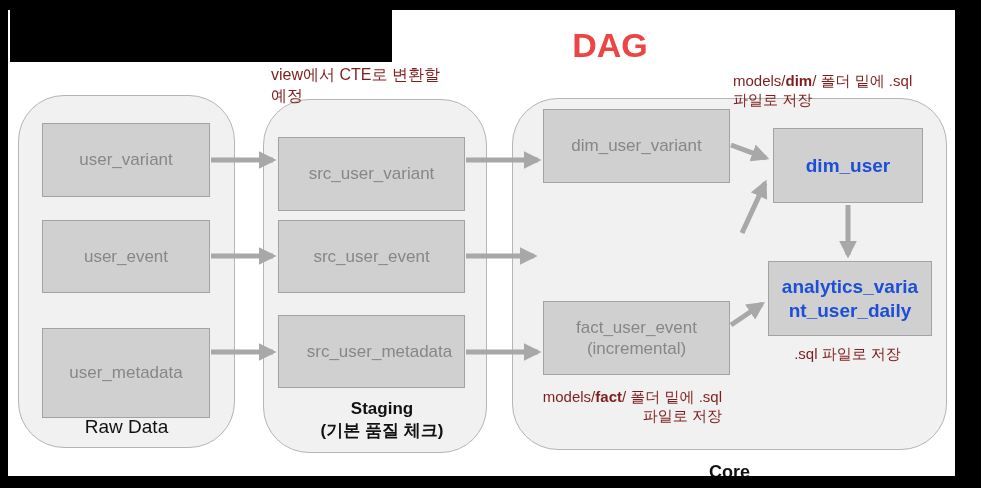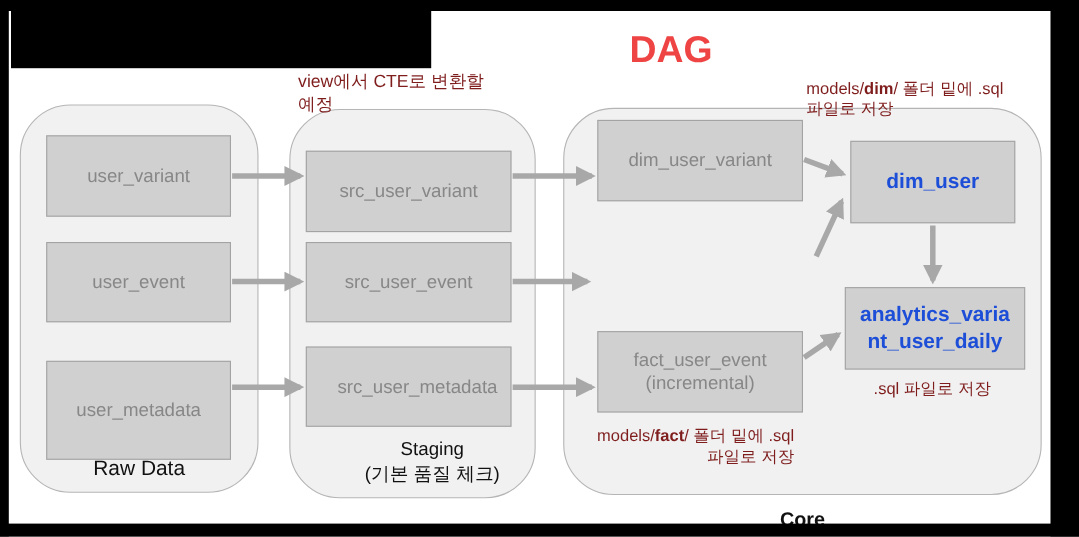--- a/index.html
+++ b/index.html
@@ -36,21 +36,21 @@
   .n-src-user-event{left:278px;top:220px;width:187px;height:73px;}
   .n-src-user-metadata{left:278px;top:315px;width:187px;height:73px;padding-left:16px;}
   .n-dim-user-variant{left:543px;top:109px;width:187px;height:74px;text-align:center;}
   .n-dim-user-metadata{left:539px;top:201px;width:198px;height:72px;}
   .n-fact-user-event{left:543px;top:301px;width:187px;height:74px;}
   .n-dim-user{left:773px;top:128px;width:150px;height:75px;}
   .n-analytics{left:768px;top:261px;width:164px;height:75px;}
   
   .group-label{position:absolute;text-align:center;color:#111;}
   .lbl-raw{left:18px;top:416px;width:217px;font-size:19px;}
-  .lbl-staging{left:281px;top:398px;width:224px;font-size:17px;line-height:22px;white-space:pre-line;}
+  .lbl-staging{left:270px;top:398px;width:224px;font-size:17px;line-height:22px;white-space:pre-line;font-weight:bold;}
   .lbl-core{left:512px;top:430px;width:435px;font-size:18px;font-weight:bold;margin-top:32px;}
   
   .note{position:absolute;color:#7f1d1d;font-size:15px;line-height:19px;}
   .note .b{font-weight:bold;}
   .note-staging{left:271px;top:64px;width:210px;text-align:left;font-size:16px;line-height:21px;white-space:pre-line;}
   .note-dim{left:733px;top:71px;width:215px;text-align:left;}
   .note-fact{left:522px;top:387px;width:200px;text-align:right;}
   .note-analytics{left:745px;top:344px;width:205px;text-align:center;}
   .note .line{display:block;}
   

